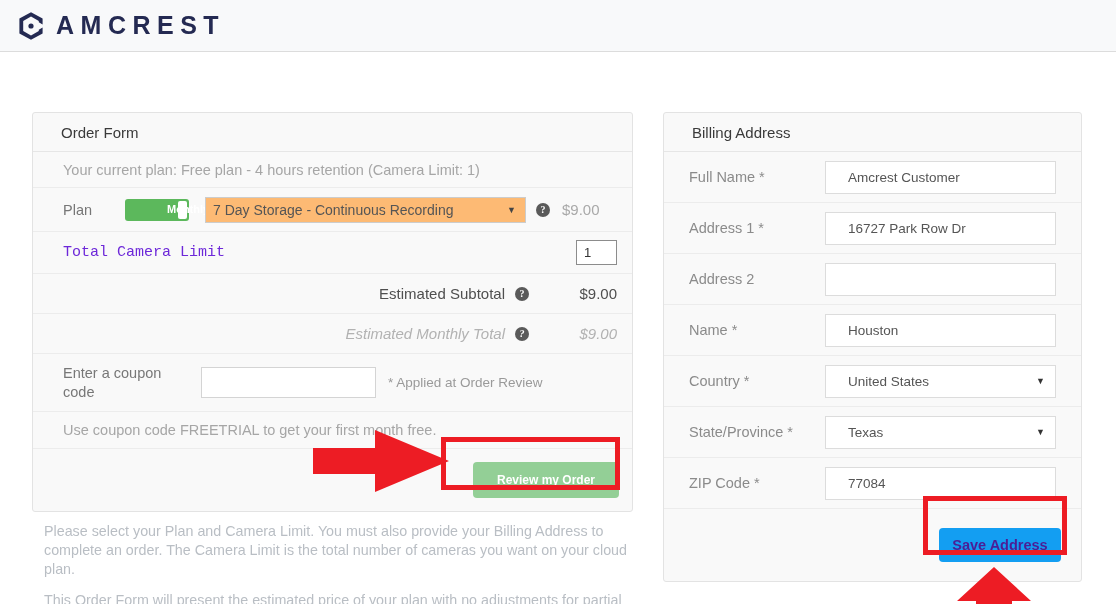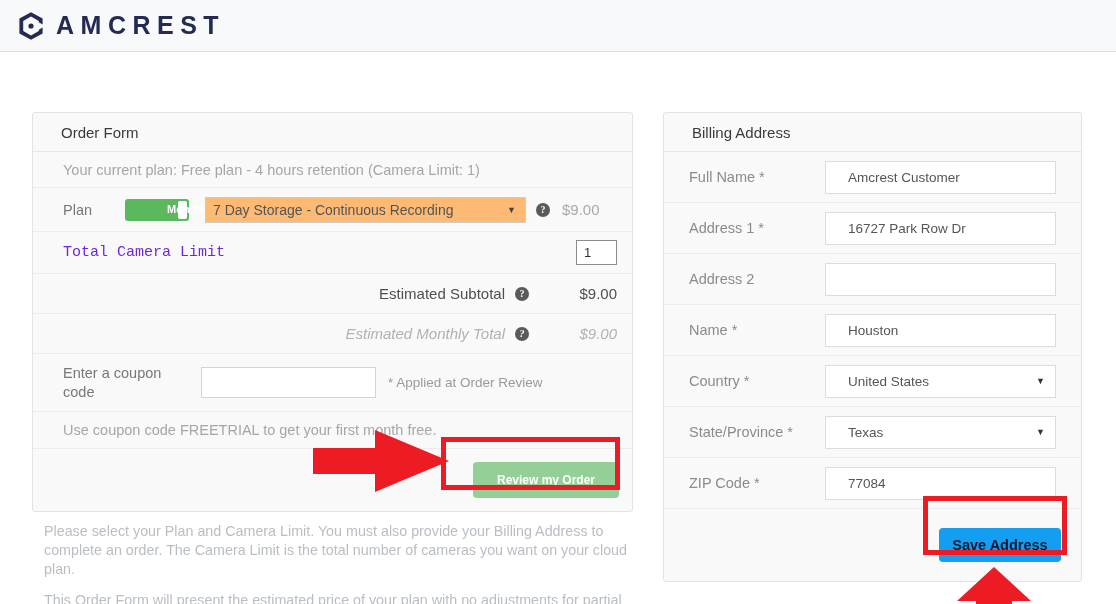--- a/index.html
+++ b/index.html
@@ -164,21 +164,21 @@
     flex: 1; height: 33px;
     border: 1px solid #dcdcdc; background: #ffffff;
     display: flex; align-items: center;
     padding: 0 22px;
     font-size: 13.5px; color: #555;
     position: relative;
   }
   .b-field .caret { position: absolute; right: 10px; font-size: 9px; color: #333; }
   .b-submit-row { min-height: 72px; justify-content: flex-end; padding-right: 20px; border-bottom: none; }
   .btn-save {
-    background: #139ef2; color: #0f172a;
+    background: #139ef2; color: #4c1d95;
     border: none; border-radius: 4px;
     font-size: 14.5px; font-weight: bold;
     width: 122px; height: 34px;
     font-family: "Liberation Sans", sans-serif;
     cursor: pointer;
   }
 
   
   .notes { position: absolute; left: 32px; top: 470px; width: 600px; }
   .notes p {

